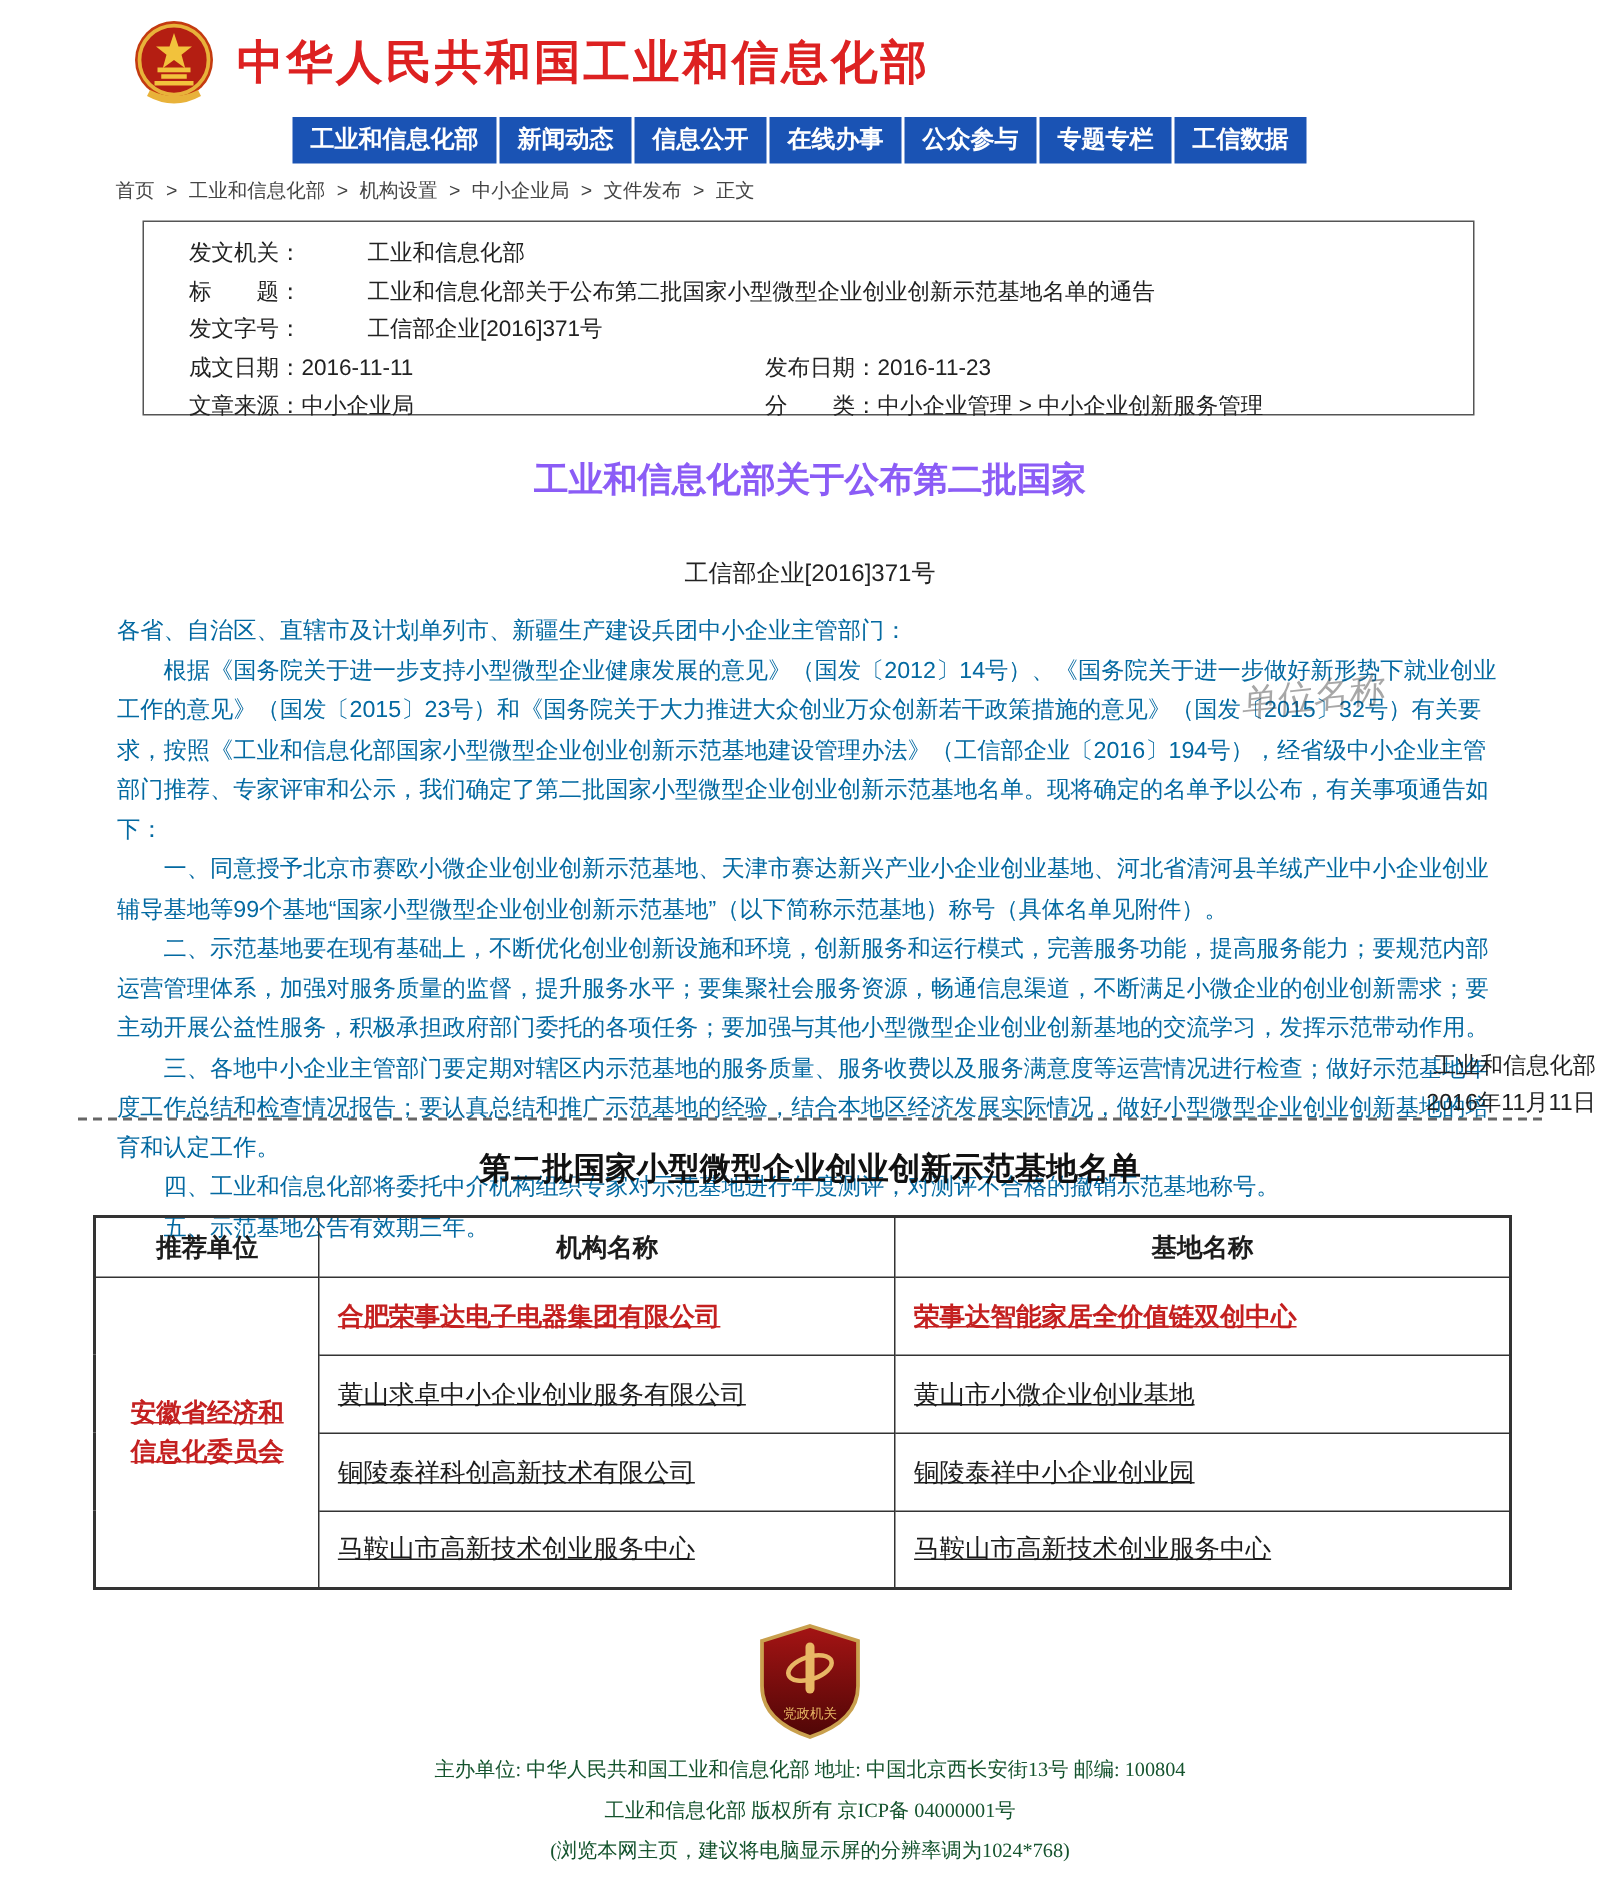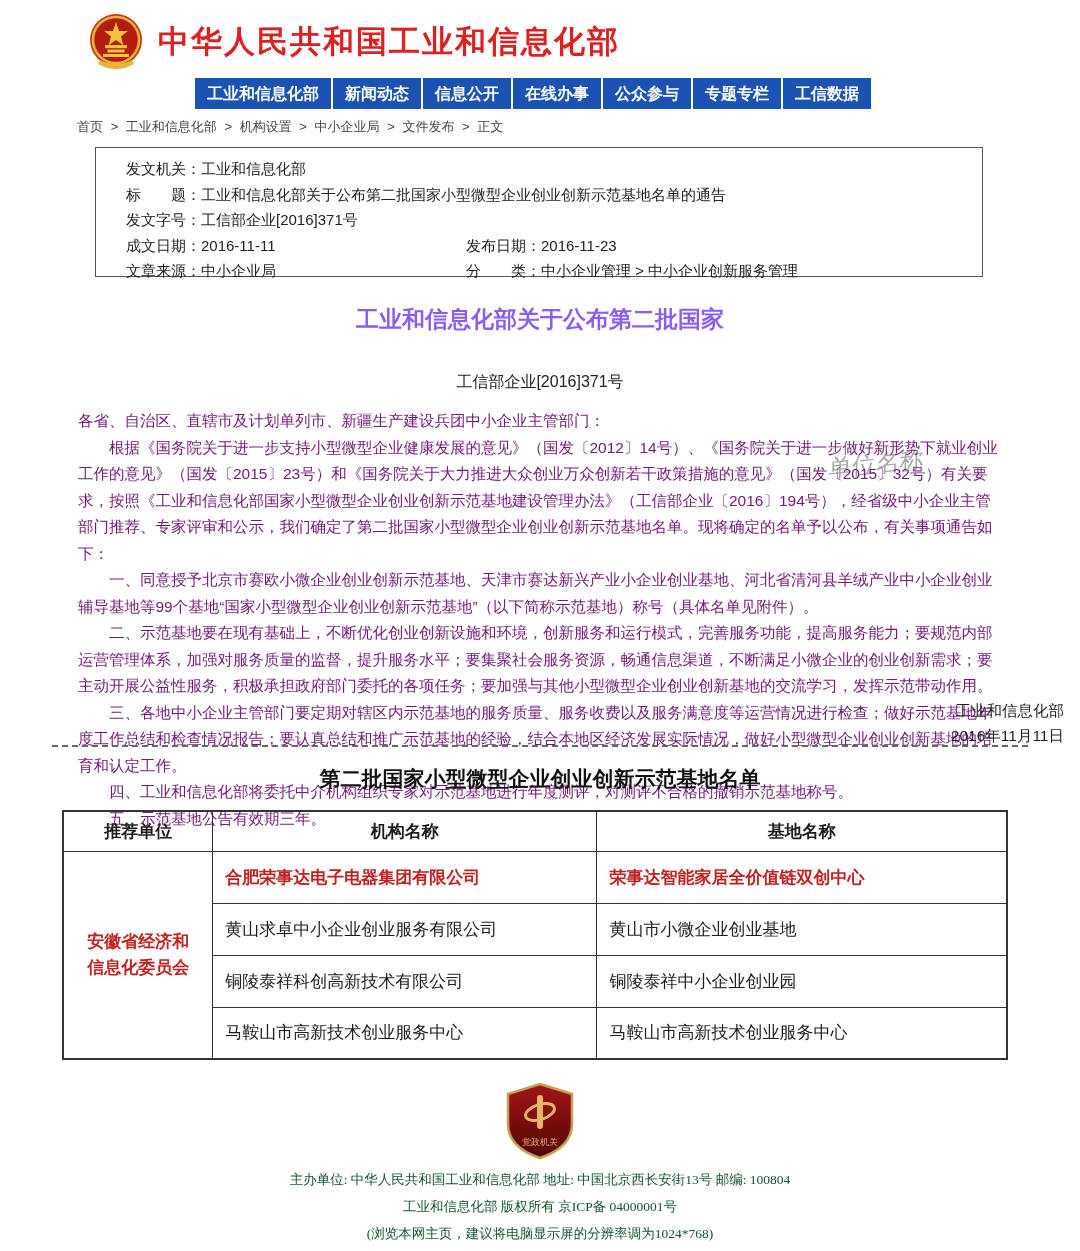--- a/index.html
+++ b/index.html
@@ -12,46 +12,46 @@
   .nav-bar{position:absolute;left:195px;top:78px;display:flex;gap:2px;}
   .nav-item{background:#1a53b4;color:#fff;font-size:16px;font-weight:bold;
             padding:6px 12px;line-height:19px;cursor:pointer;white-space:nowrap;}
   
   .breadcrumb{position:absolute;left:77px;top:118px;font-size:13px;color:#444;}
   .breadcrumb span{margin-right:4px;}
   .crumb{cursor:pointer;}
   
   .meta-box{position:absolute;left:95px;top:147px;width:888px;height:130px;
             border:1px solid #555;box-sizing:border-box;padding:8px 0 0 30px;font-size:15px;}
-  .meta-row{display:flex;line-height:25.5px;}
+  .meta-row{display:flex;line-height:25.5px;gap:44px;}
   .meta-cell{display:flex;}
   .meta-cell.left{width:340px;flex:0 0 auto;}
   .meta-label{white-space:pre;color:#222;}
   .meta-value{color:#222;}
   
   .doc-title{position:absolute;left:0;top:302px;width:1080px;text-align:center;
              font-size:23px;font-weight:bold;line-height:35px;color:#8b5cf6;}
   .doc-number{position:absolute;left:0;top:372px;width:1080px;text-align:center;font-size:16px;color:#222;}
-  .doc-body{position:absolute;left:78px;top:408px;width:927px;font-size:15.5px;line-height:26.5px;color:#701a75;}
+  .doc-body{position:absolute;left:78px;top:408px;width:927px;font-size:15.5px;line-height:26.5px;color:#0369a1;}
   .doc-body p{margin:0;}
   .doc-body p.indent{text-indent:2em;}
   .watermark{position:absolute;left:828px;top:448px;font-size:24px;color:rgba(60,60,60,0.45);
              transform:rotate(-6deg) skewX(-8deg);font-family:"Liberation Serif",serif;pointer-events:none;}
   .signature{position:absolute;right:52px;top:698px;text-align:right;font-size:15.5px;line-height:25px;color:#1f1f1f;}
   .dashed-sep{position:absolute;left:52px;top:745px;width:976px;border-top:2px dashed #666;}
   
   .annex-title{position:absolute;left:0;top:765px;width:1080px;text-align:center;
                font-size:21px;font-weight:bold;color:#111;}
   .annex-table{position:absolute;left:62px;top:810px;width:946px;border-collapse:collapse;
                font-family:"Liberation Serif","DejaVu Serif",serif;font-size:17px;color:#1c1c1c;}
   .annex-table th,.annex-table td{border:1px solid #333;box-sizing:border-box;}
   .annex-table{border:2px solid #333;}
   .annex-table th{height:40px;font-weight:bold;text-align:center;
                   font-family:"Liberation Sans","DejaVu Sans",sans-serif;font-size:17px;}
-  .annex-table td{height:52px;padding:0 12px;text-align:left;}
+  .annex-table td{height:52px;padding:0 12px;text-align:left;text-decoration:underline;}
   .annex-table td.recommender{width:150px;text-align:center;padding:0 18px;line-height:26px;}
   .annex-table col.c1{width:150px;} .annex-table col.c2{width:385px;} .annex-table col.c3{width:411px;}
   .annex-table tr.highlight td{color:#c42020;font-weight:bold;}
   
   .footer-badge{position:absolute;left:504px;top:1082px;width:72px;height:78px;}
   .site-footer{position:absolute;left:0;top:1166px;width:1080px;text-align:center;
                font-family:"Liberation Serif","DejaVu Serif",serif;font-size:13.5px;
                color:#14532d;line-height:27px;}
 </style>
 </head>

